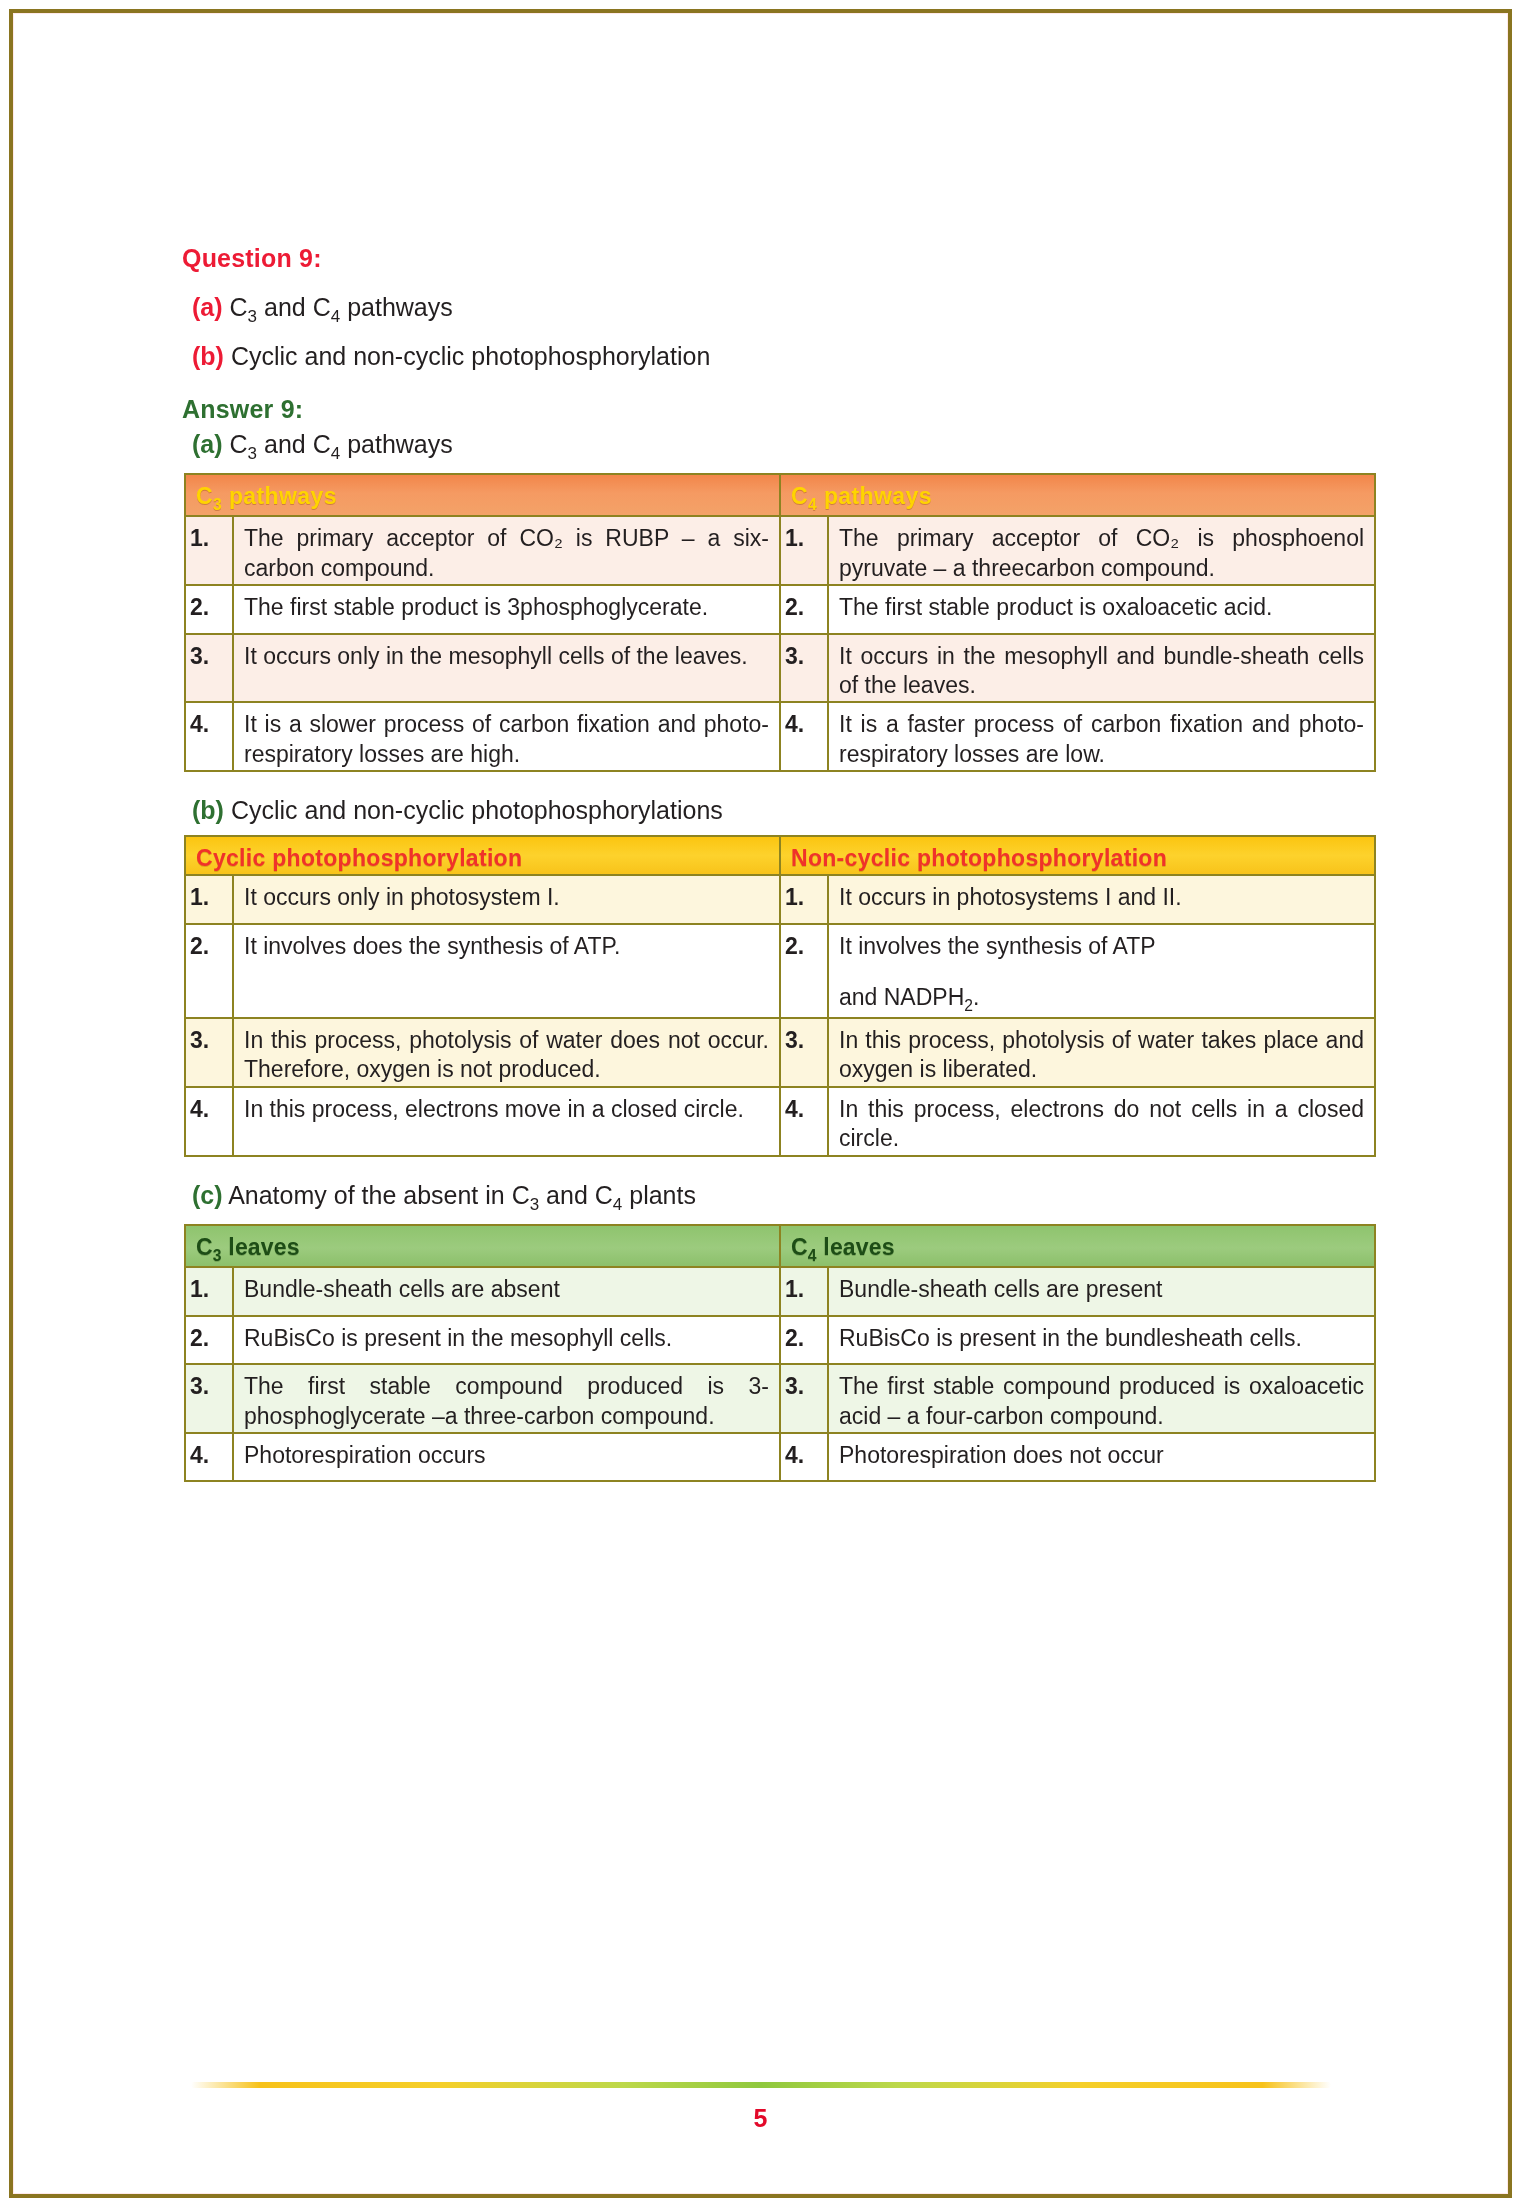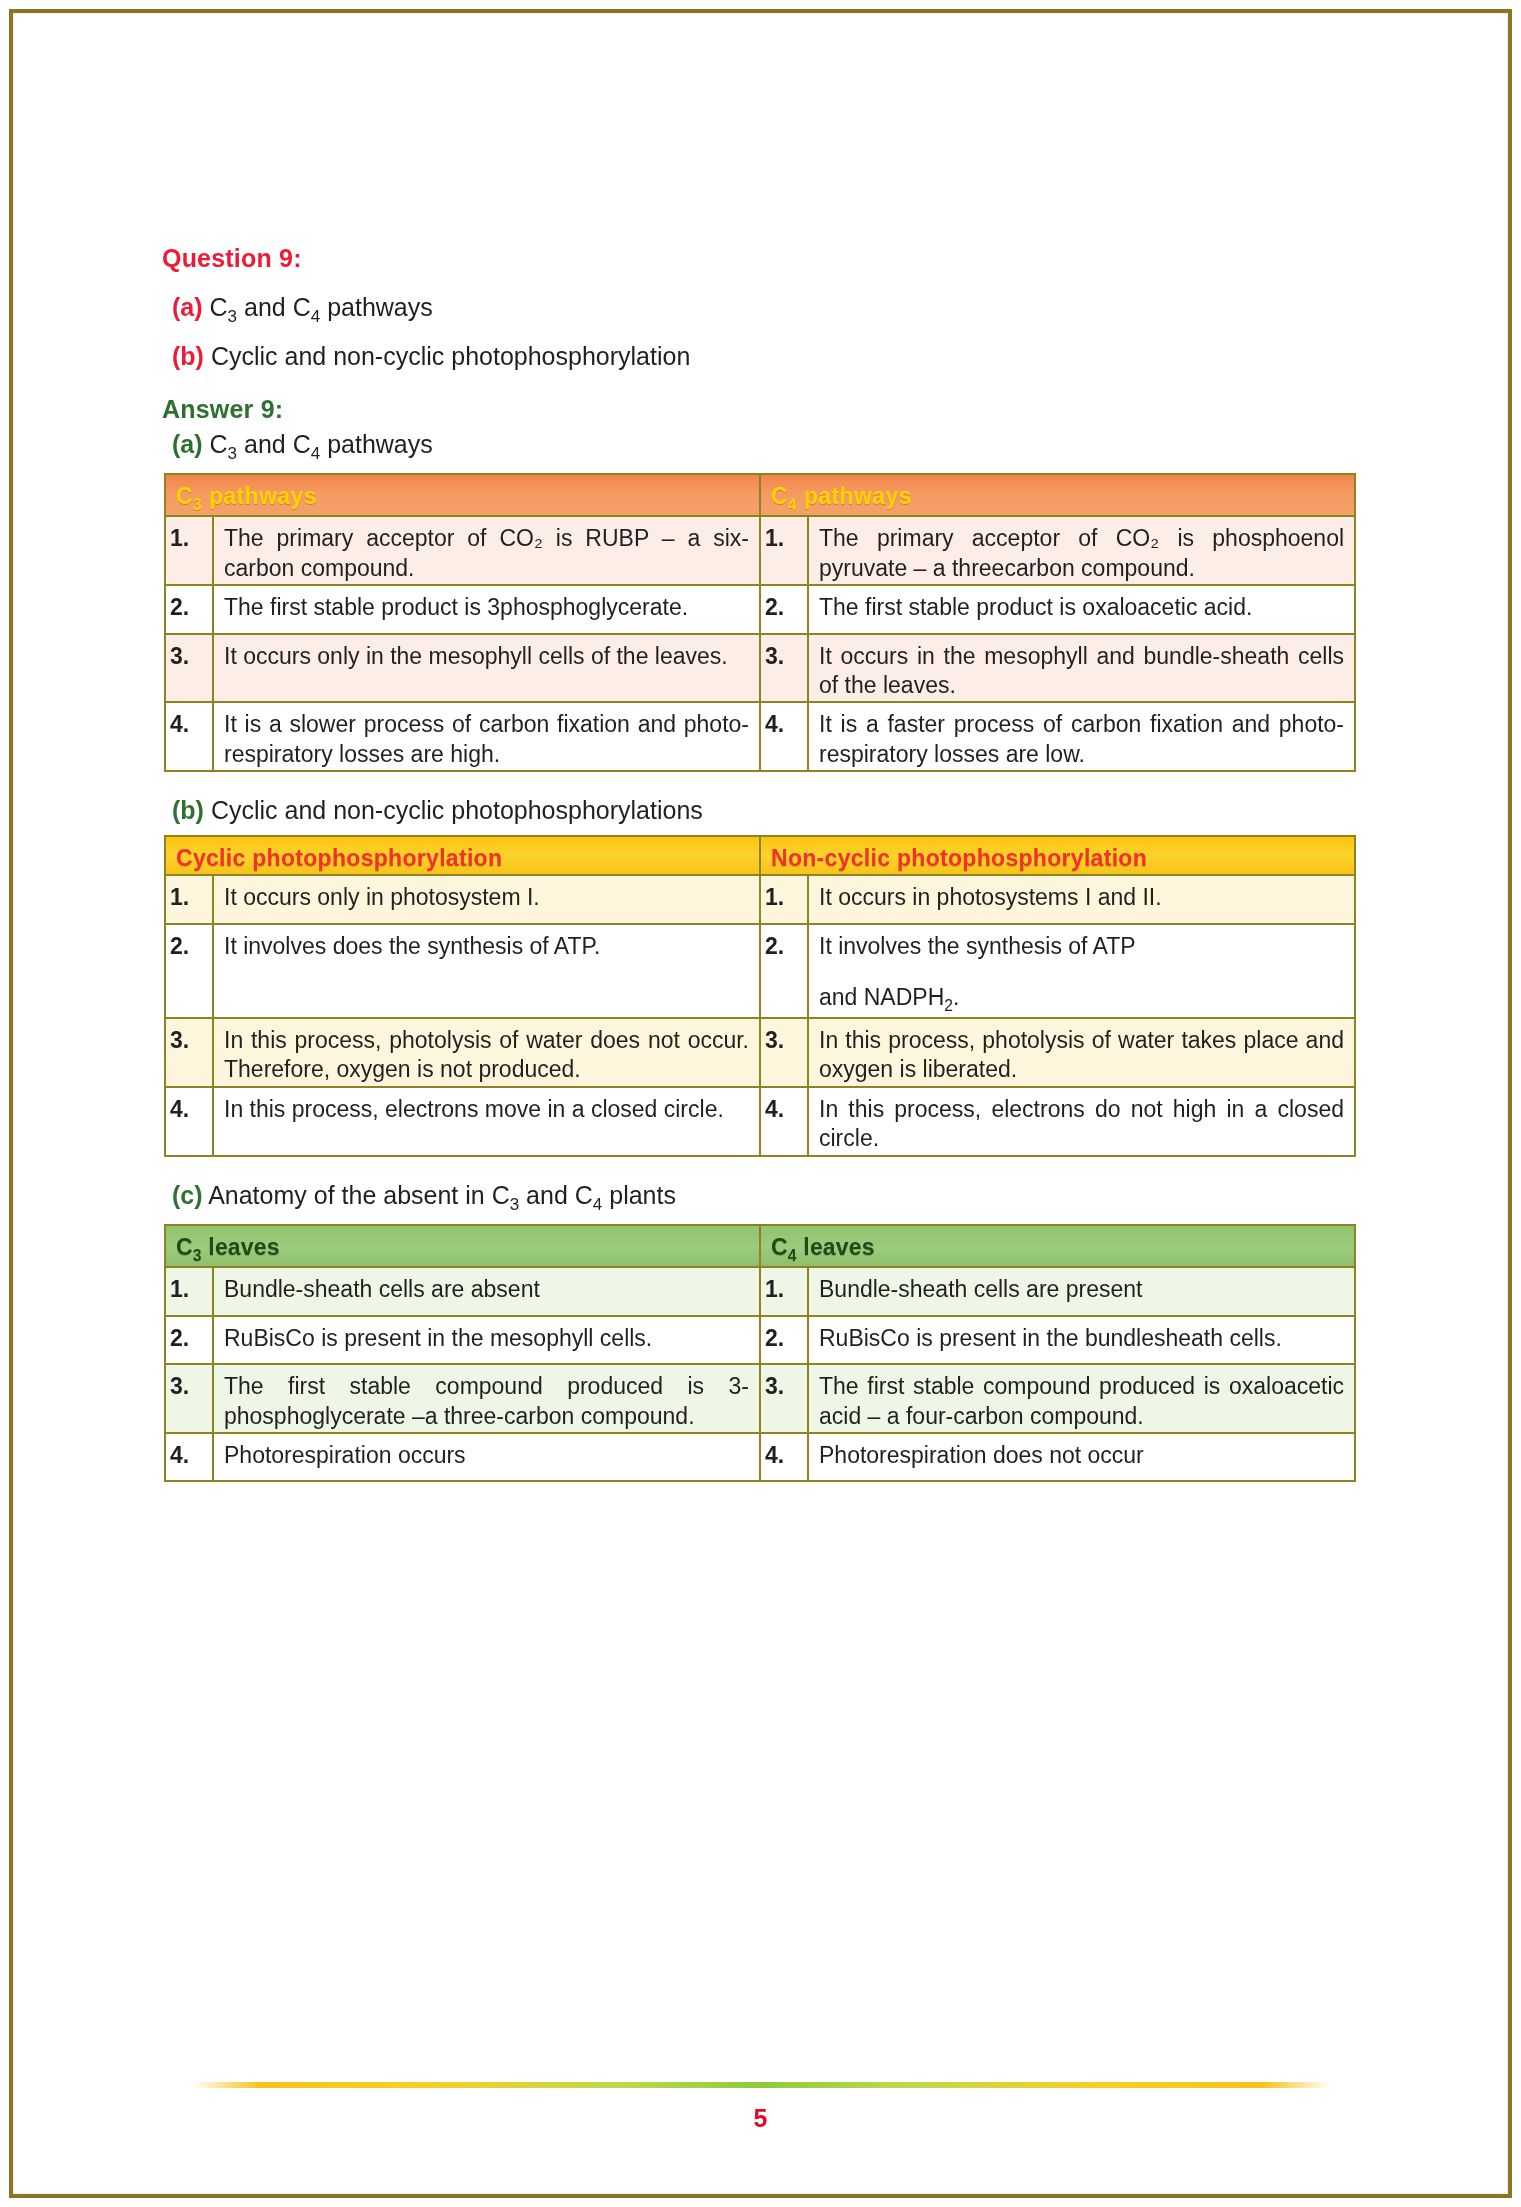--- a/index.html
+++ b/index.html
@@ -28,21 +28,21 @@
   .page-inner {
     position: absolute;
     left: 0; top: 0; right: 0; bottom: 0;
     border: 1px solid #ffe9e9;
     box-sizing: border-box;
     overflow: hidden;
   }
 
   .content {
     position: absolute;
-    left: 148px;
+    left: 168px;
     top: 230px;
     width: 1200px;
   }
 
   
   .q-heading {
     color: #ed1b35;
     font-weight: bold;
     font-size: 25px;
     letter-spacing: .2px;
@@ -294,21 +294,21 @@
       <tr class="shade">
         <td class="num">3.</td>
         <td>In this process, photolysis of water does not occur. Therefore, oxygen is not produced.</td>
         <td class="num">3.</td>
         <td>In this process, photolysis of water takes place and oxygen is liberated.</td>
       </tr>
       <tr class="plain">
         <td class="num">4.</td>
         <td>In this process, electrons move in a closed circle.</td>
         <td class="num">4.</td>
-        <td>In this process, electrons do not high in a closed circle.</td>
+        <td>In this process, electrons do not cells in a closed circle.</td>
       </tr>
     </tbody>
         </table>
 
     <div class="ans-sub">
       <span class="marker-green">(c)</span>
       <span>
         <span>Anatomy of the absent in C</span><sub>3</sub><span> and C</span><sub>4</sub><span> plants</span>
       </span>
     </div>

